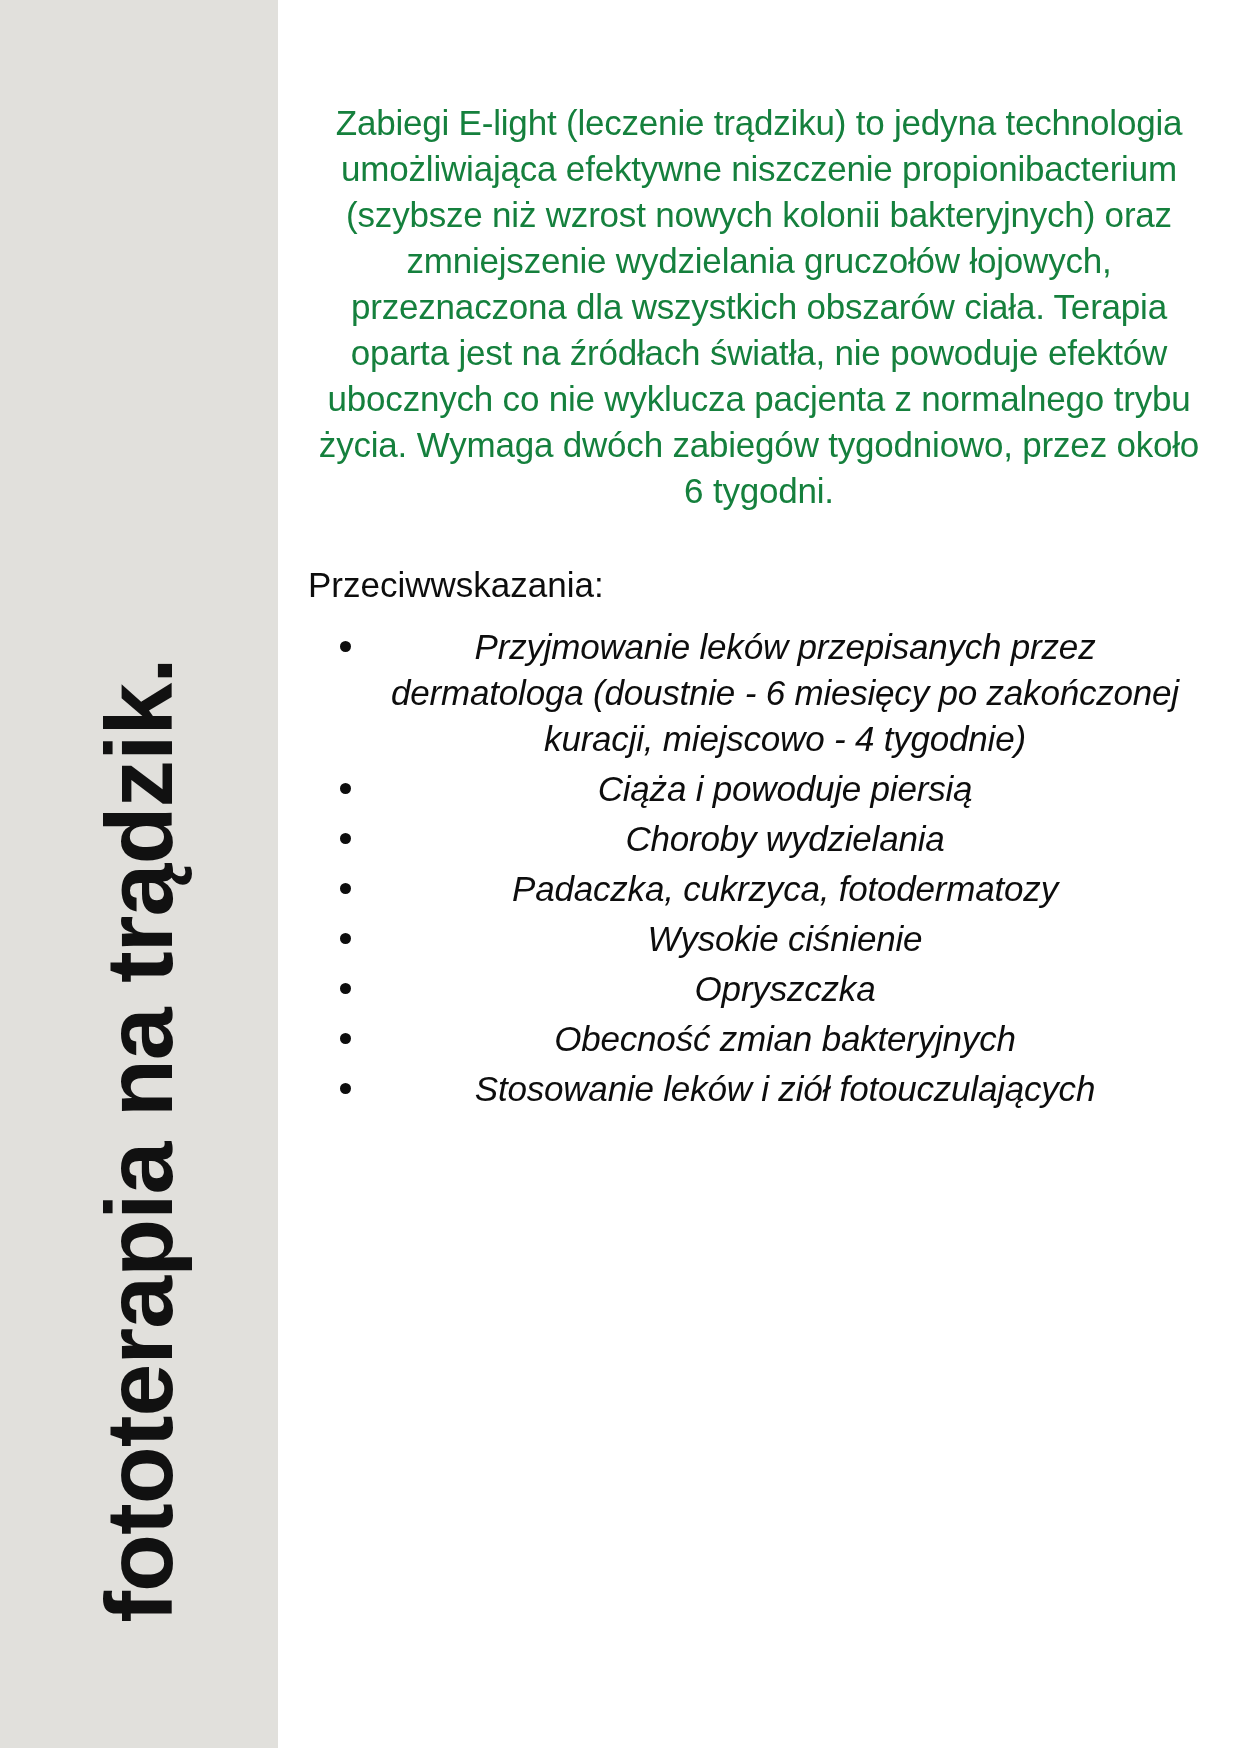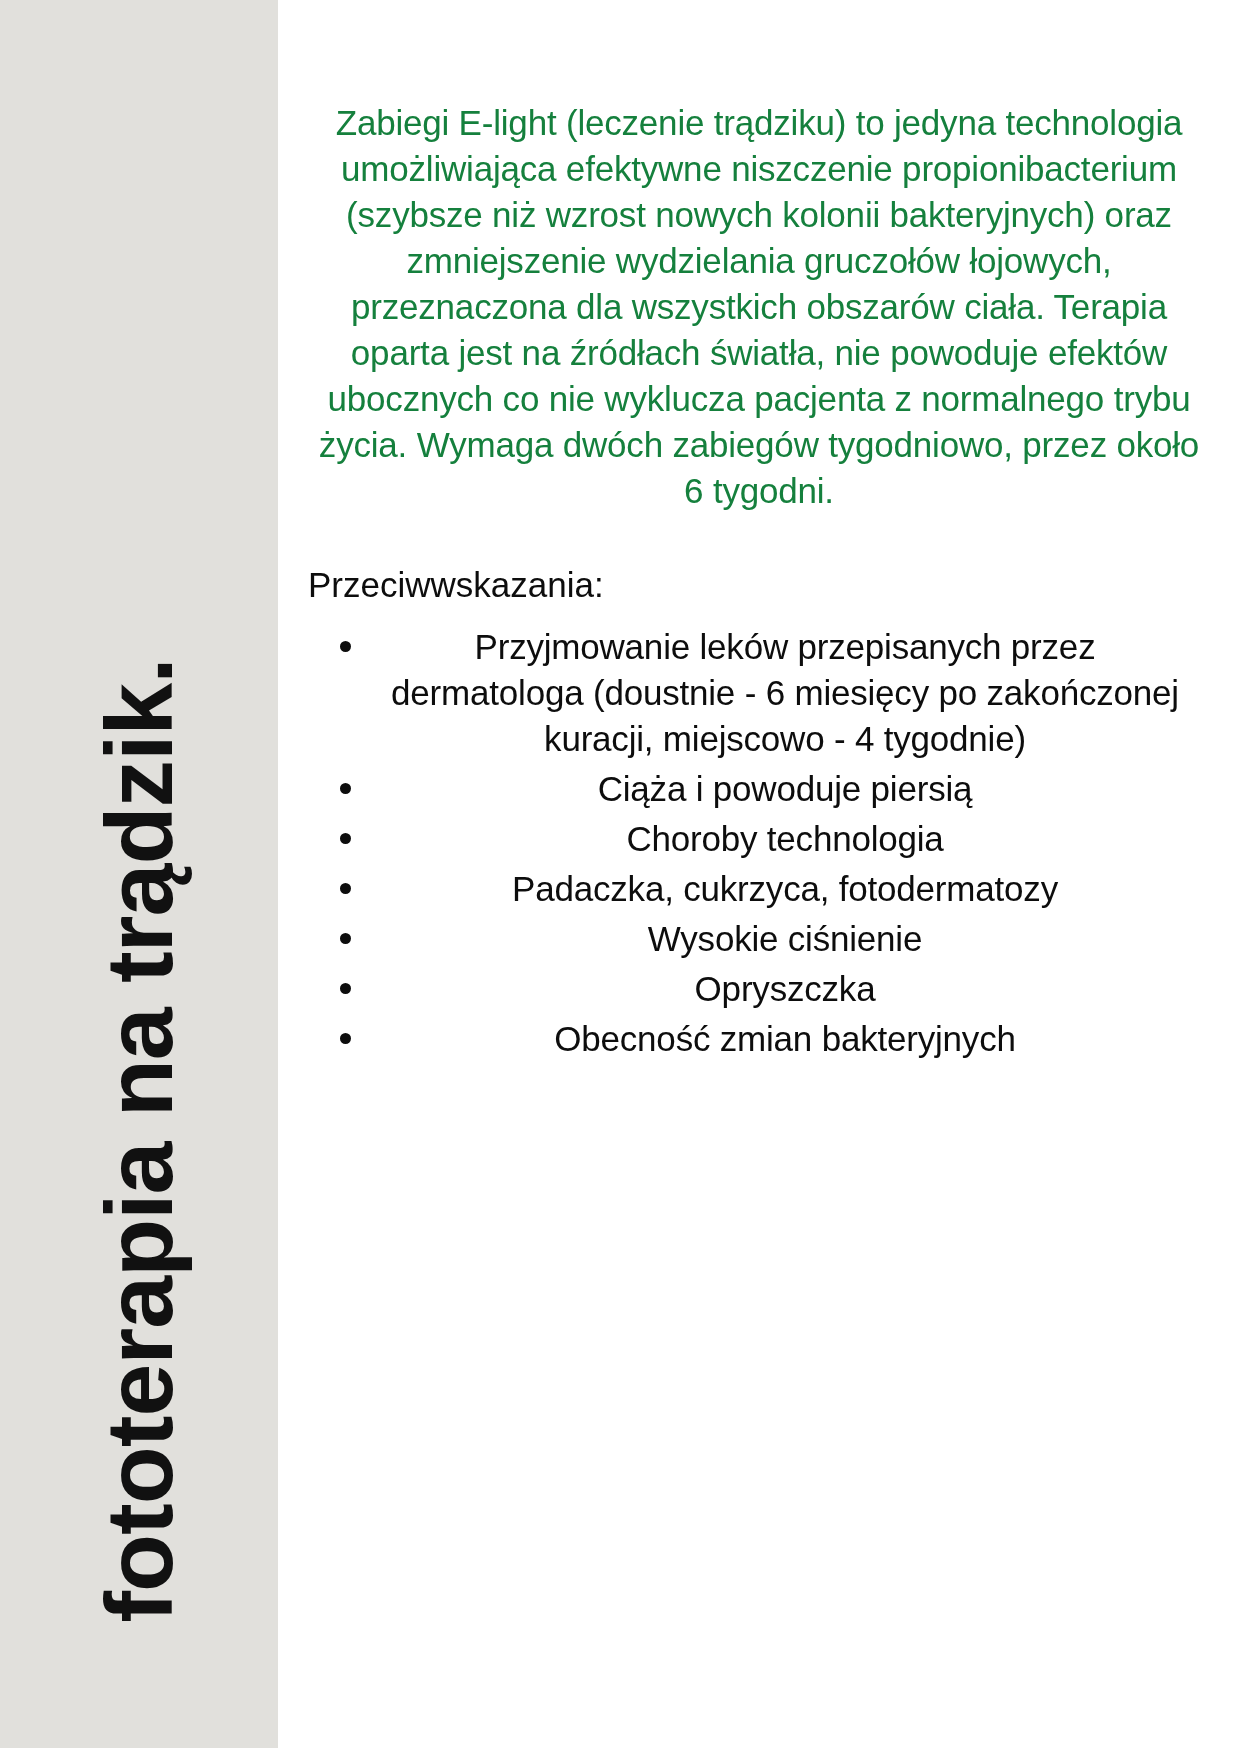--- a/index.html
+++ b/index.html
@@ -79,20 +79,21 @@
     line-height: 1.315;
     color: #0d0d0d;
     text-align: left;
     font-weight: 400;
     margin: 0 0 2px 0;
   }
   ul.contraindications {
     list-style: none;
     margin: 16px;
     padding: 0;
+    font-style: italic;
   }
   ul.contraindications li {
     position: relative;
     font-family: "Liberation Sans", sans-serif;
     font-size: 35px;
     line-height: 1.315;
     color: #0d0d0d;
     text-align: center;
     padding-left: 52px;
     padding-right: 0px;
@@ -136,34 +137,38 @@
       <li>
         <span class="bullet"></span>
         <span class="li-text">Przyjmowanie leków przepisanych przez dermatologa (doustnie - 6 miesięcy po zakończonej kuracji, miejscowo - 4 tygodnie)</span>
       </li>
       <li>
         <span class="bullet"></span>
         <span class="li-text">Ciąża i powoduje piersią</span>
       </li>
       <li>
         <span class="bullet"></span>
-        <span class="li-text">Choroby technologia</span>
+        <span class="li-text">Choroby wydzielania</span>
       </li>
       <li>
         <span class="bullet"></span>
         <span class="li-text">Padaczka, cukrzyca, fotodermatozy</span>
       </li>
       <li>
         <span class="bullet"></span>
         <span class="li-text">Wysokie ciśnienie</span>
       </li>
       <li>
         <span class="bullet"></span>
         <span class="li-text">Opryszczka</span>
       </li>
       <li>
         <span class="bullet"></span>
         <span class="li-text">Obecność zmian bakteryjnych</span>
       </li>
+      <li>
+        <span class="bullet"></span>
+        <span class="li-text">Stosowanie leków i ziół fotouczulających</span>
+      </li>
     </ul>
 
   </div>
 </div>
 
 </body></html>

